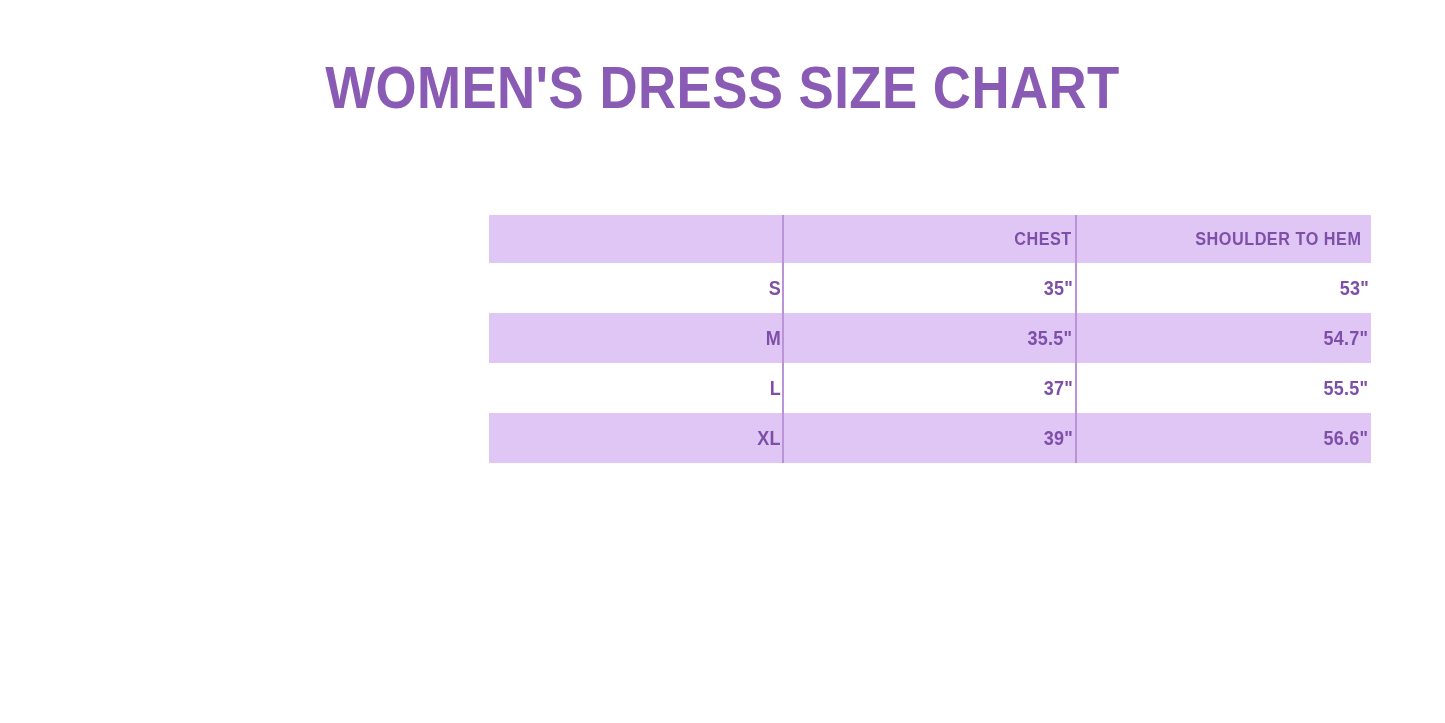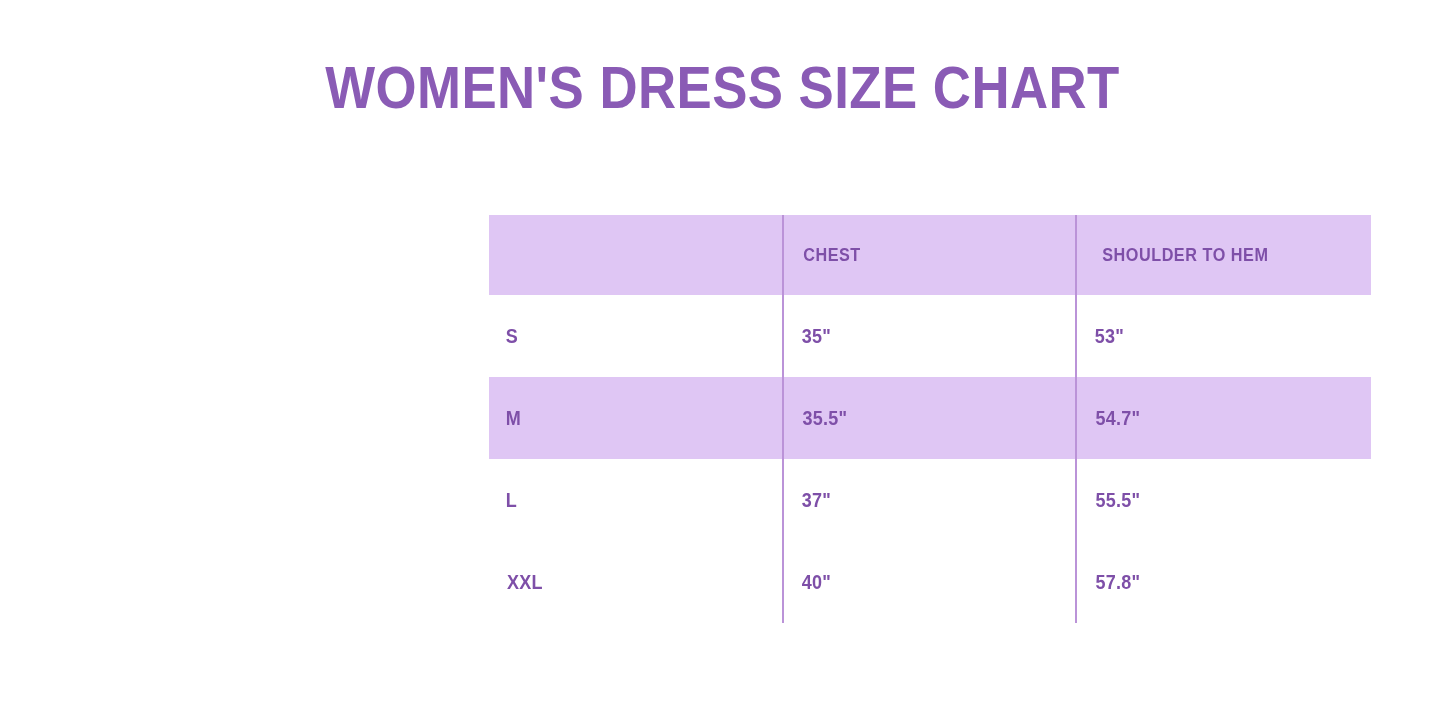--- a/index.html
+++ b/index.html
@@ -58,27 +58,27 @@
     height: 50px;
   }
   table.size-table tbody tr.row-odd td {
     background: #ffffff;
   }
   table.size-table tbody tr.row-even td {
     background: #dfc6f4;
   }
 
   table.size-table td {
-    text-align: left;
+    text-align: right;
     vertical-align: middle;
     color: #7e4fa8;
     font-weight: 700;
     font-size: 20px;
     letter-spacing: 0.3px;
-    padding: 16px;
+    padding: 0;
     border: 0;
   }
 
   table.size-table td.col-chest,
   table.size-table td.col-hem {
     border-left: 2px solid #bb93d8;
   }
 
   table.size-table tr.header-row td.col-head-label {
     font-size: 18px;
@@ -144,26 +144,26 @@
         <td class="col-size">
           <span class="cell-text">L</span>
         </td>
         <td class="col-chest">
           <span class="cell-text">37"</span>
         </td>
         <td class="col-hem">
           <span class="cell-text">55.5"</span>
         </td>
       </tr>
-      <tr class="data-row row-odd">
+      <tr class="data-row row-even">
         <td class="col-size">
-          <span class="cell-text">XXL</span>
+          <span class="cell-text">XL</span>
         </td>
         <td class="col-chest">
-          <span class="cell-text">40"</span>
+          <span class="cell-text">39"</span>
         </td>
         <td class="col-hem">
-          <span class="cell-text">57.8"</span>
+          <span class="cell-text">56.6"</span>
         </td>
       </tr>
     </tbody>
   </table>
 </div>
 
 </body></html>

